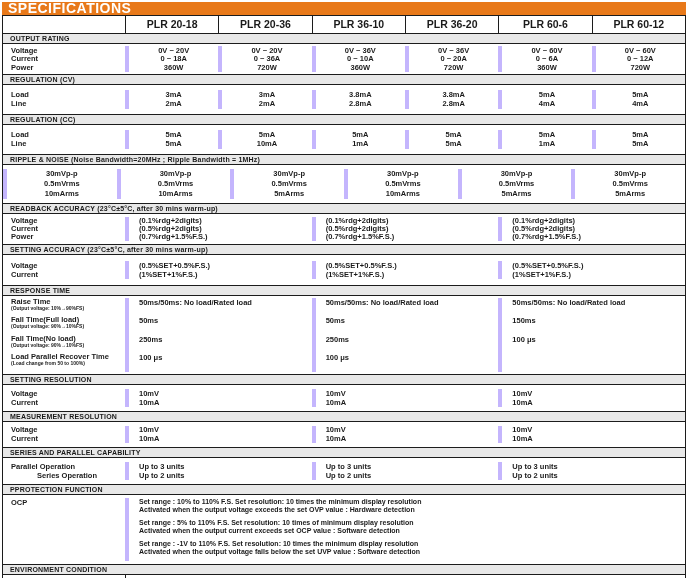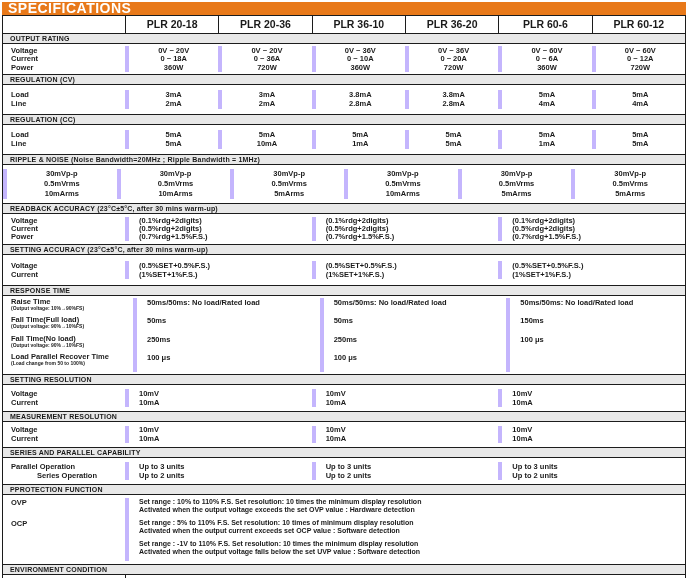--- a/index.html
+++ b/index.html
@@ -245,21 +245,21 @@
           <div class="line left" style="height: 9px;">(1%SET+1%F.S.)</div>
         </div>
         <div class="col vals" style="flex: 2 1 0%;">
           <div class="line left" style="height: 9px;">(0.5%SET+0.5%F.S.)</div>
           <div class="line left" style="height: 9px;">(1%SET+1%F.S.)</div>
         </div>
       </div>
       <div class="bar">
         <span>RESPONSE TIME</span>
       </div>
-      <div class="block" style="padding: 2px 0px; gap: 8px;">
+      <div class="block" style="padding: 2px 0px;">
         <div class="col label-col">
           <div class="resp-entry">
             <div class="rlabel">Raise Time</div>
             <div class="rsub">(Output voltage: 10%→90%FS)</div>
           </div>
           <div class="resp-entry">
             <div class="rlabel">Fall Time(Full load)</div>
             <div class="rsub">(Output voltage: 90%→10%FS)</div>
           </div>
           <div class="resp-entry">
@@ -372,23 +372,20 @@
         <div class="col vals" style="flex: 2 1 0%;">
           <div class="line left" style="height: 9px;">Up to 3 units</div>
           <div class="line left" style="height: 9px;">Up to 2 units</div>
         </div>
       </div>
       <div class="bar">
         <span>PPROTECTION FUNCTION</span>
       </div>
       <div class="block" style="padding: 3px 0px;">
         <div class="col label-col">
-          <div class="prot-entry">
-            <div class="plabel">OVP</div>
-          </div>
           <div class="prot-entry">
             <div class="plabel">OCP</div>
           </div>
         </div>
         <div class="col vals" style="flex: 6 1 0%;">
           <div class="prot-entry">
             <div class="pline">Set range : 10% to 110% F.S. Set resolution: 10 times the minimum display resolution</div>
             <div class="pline">Activated when the output voltage exceeds the set OVP value : Hardware detection</div>
           </div>
           <div class="prot-entry">

